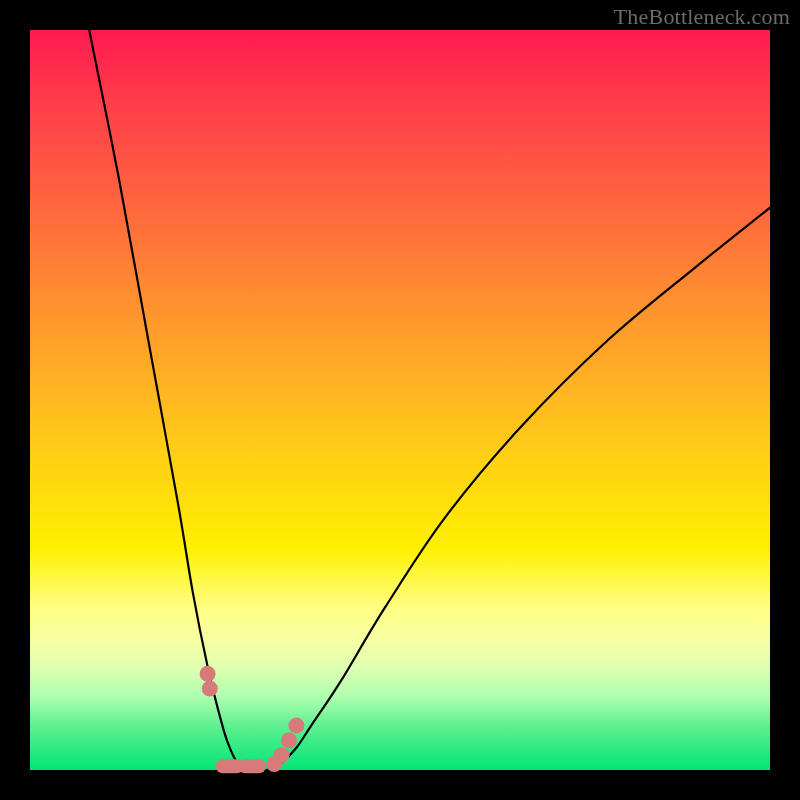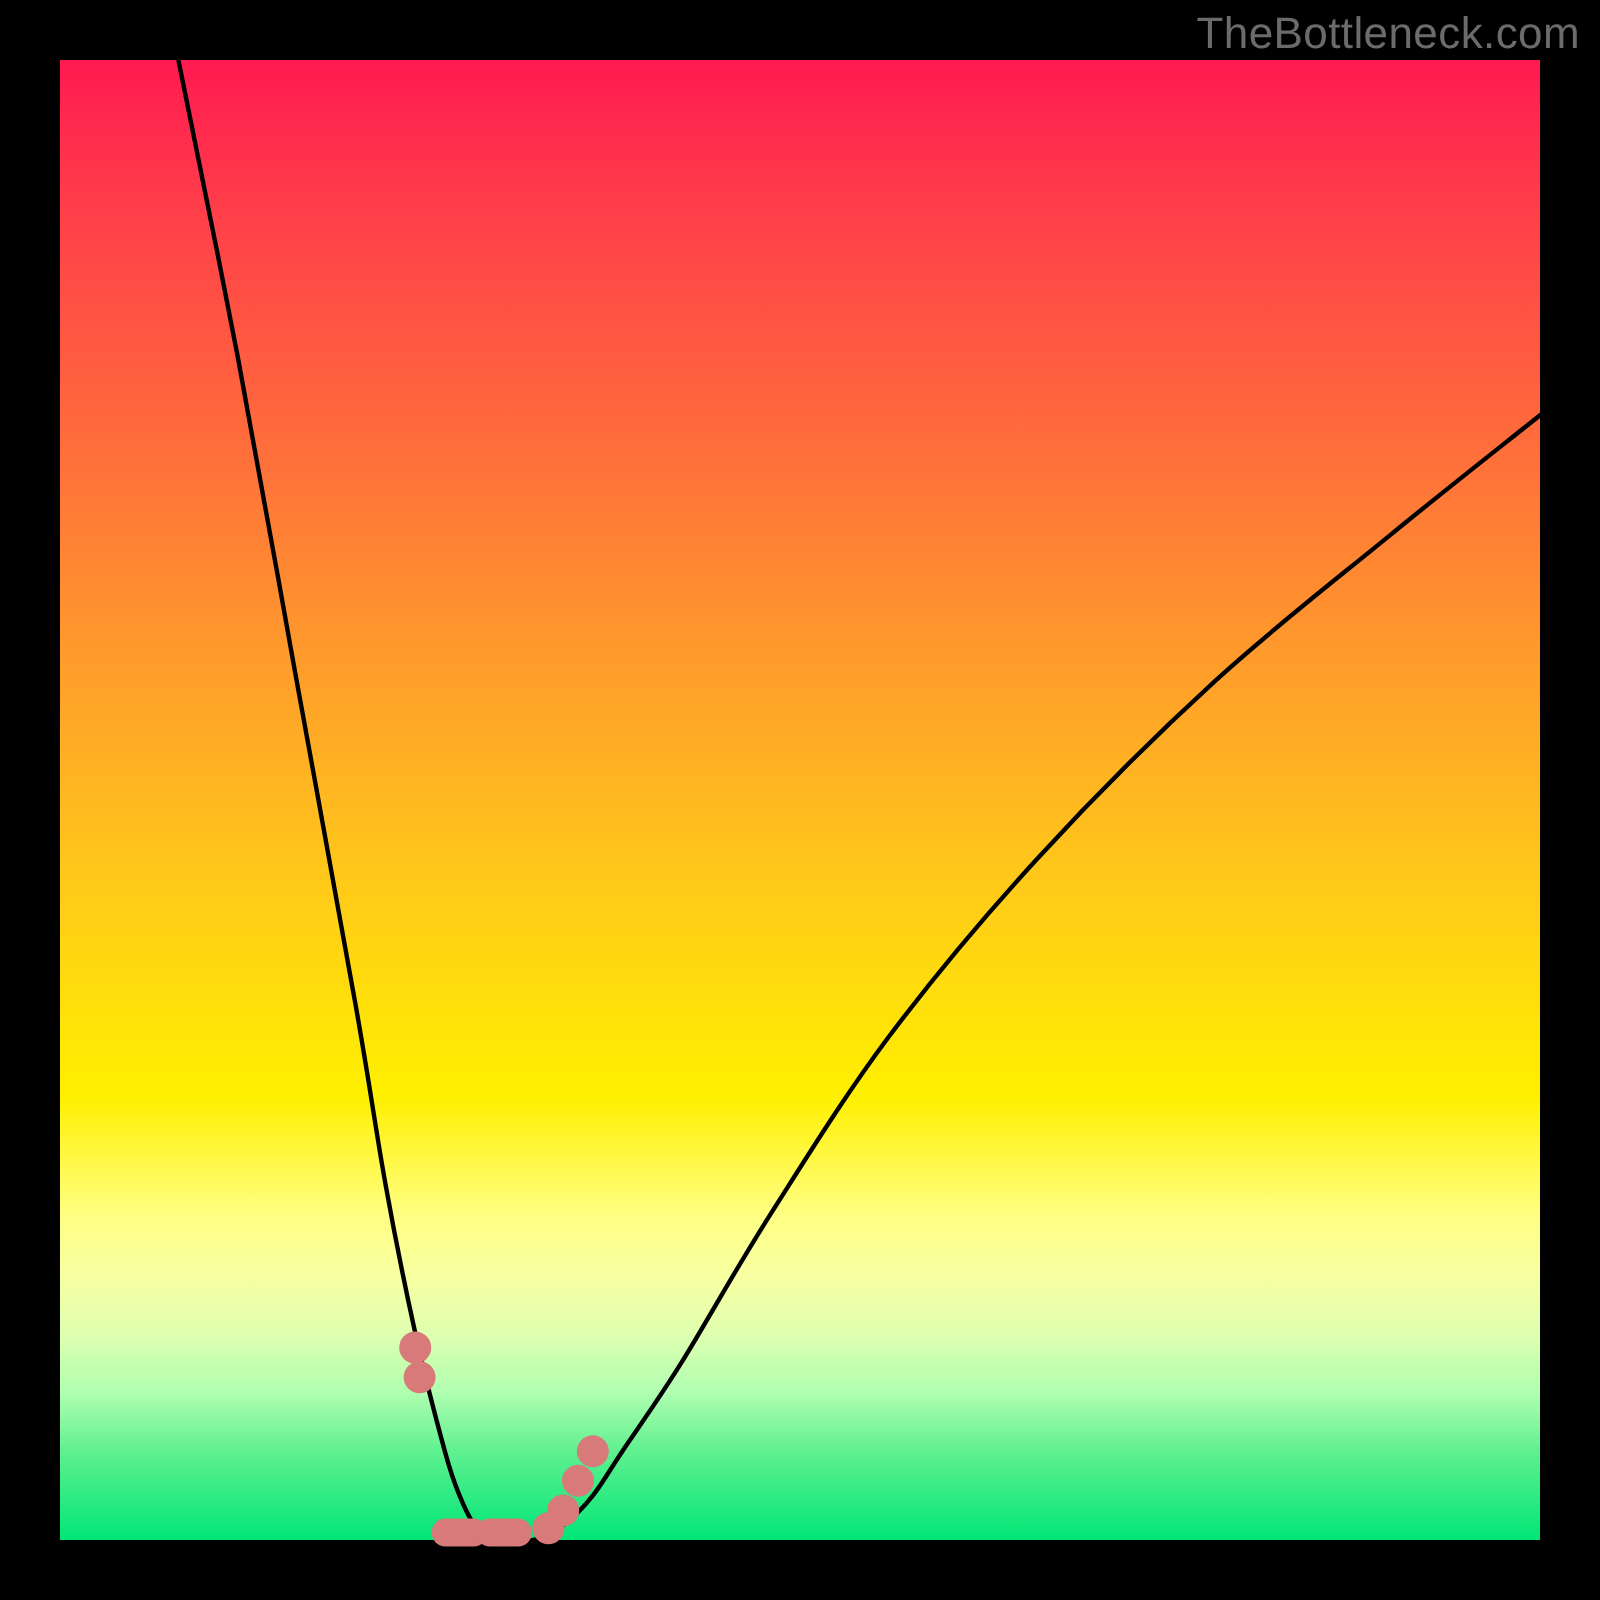--- a/index.html
+++ b/index.html
@@ -9,20 +9,21 @@
     height: 800px;
     background: #000;
     font-family: Arial, Helvetica, sans-serif;
     overflow: hidden;
   }
   .frame {
     position: relative;
     width: 800px;
     height: 612px;
     background: #000;
+    font-family: Liberation Serif, serif;
   }
   .plot-area {
     position: absolute;
     left: 30px;
     top: 30px;
     width: 740px;
     height: 740px;
     background: linear-gradient(to bottom,
       #ff1a50 0%,
       #ff3e4a 10%,

